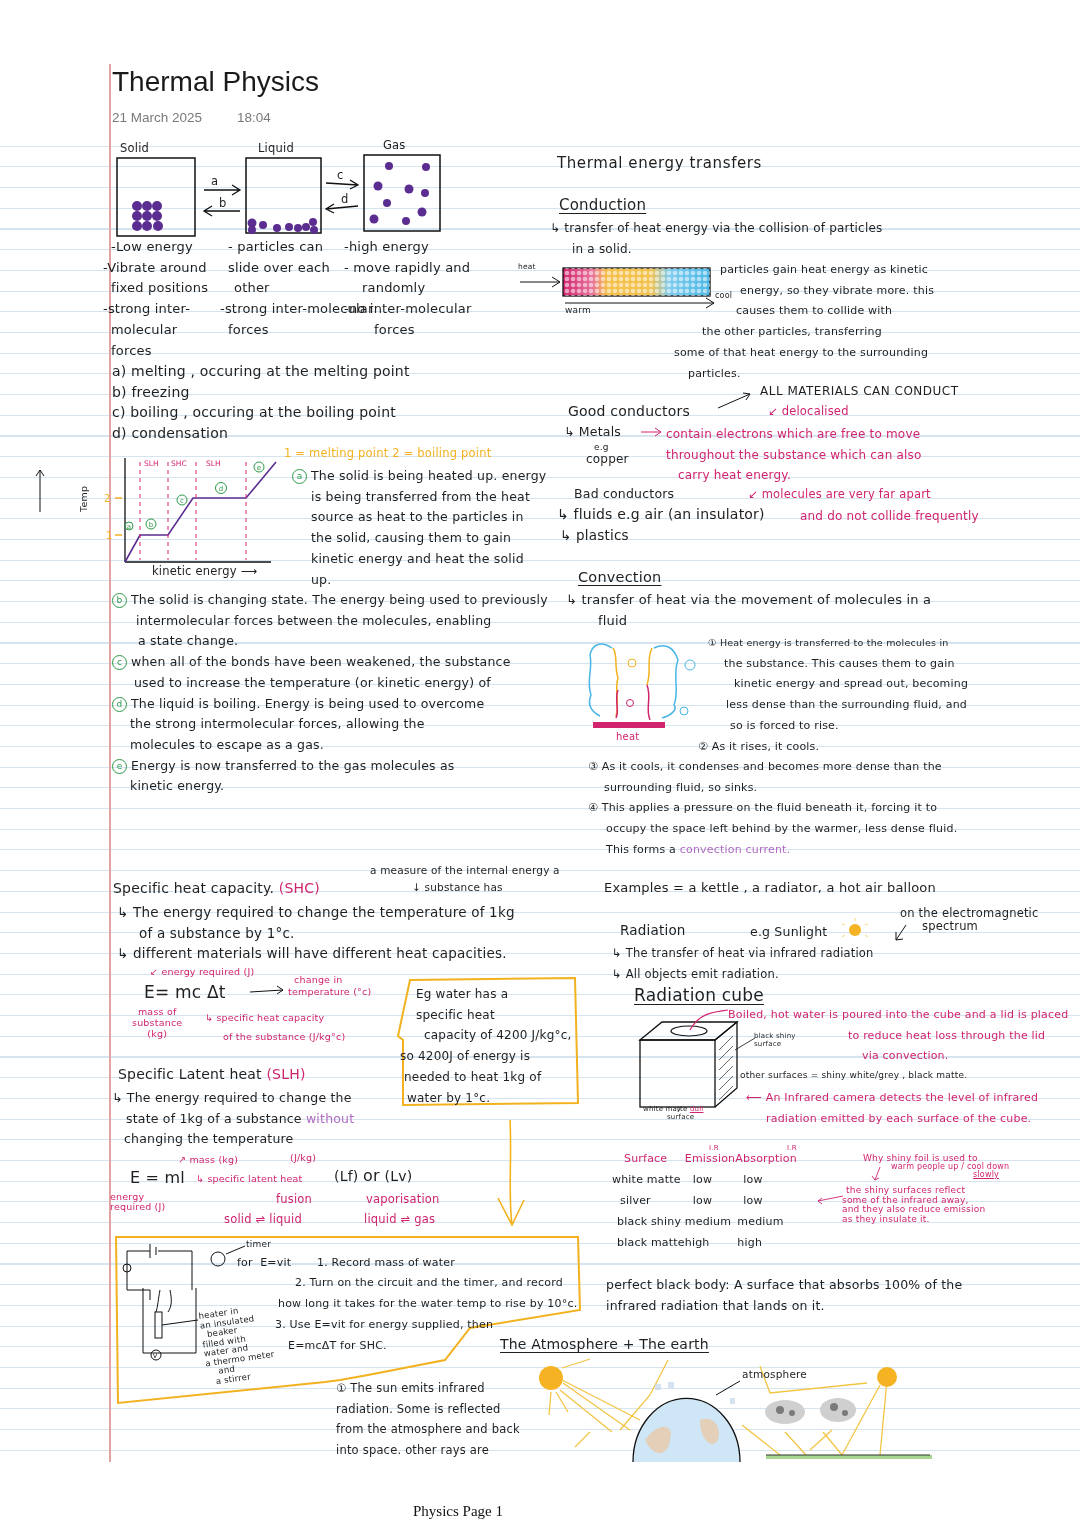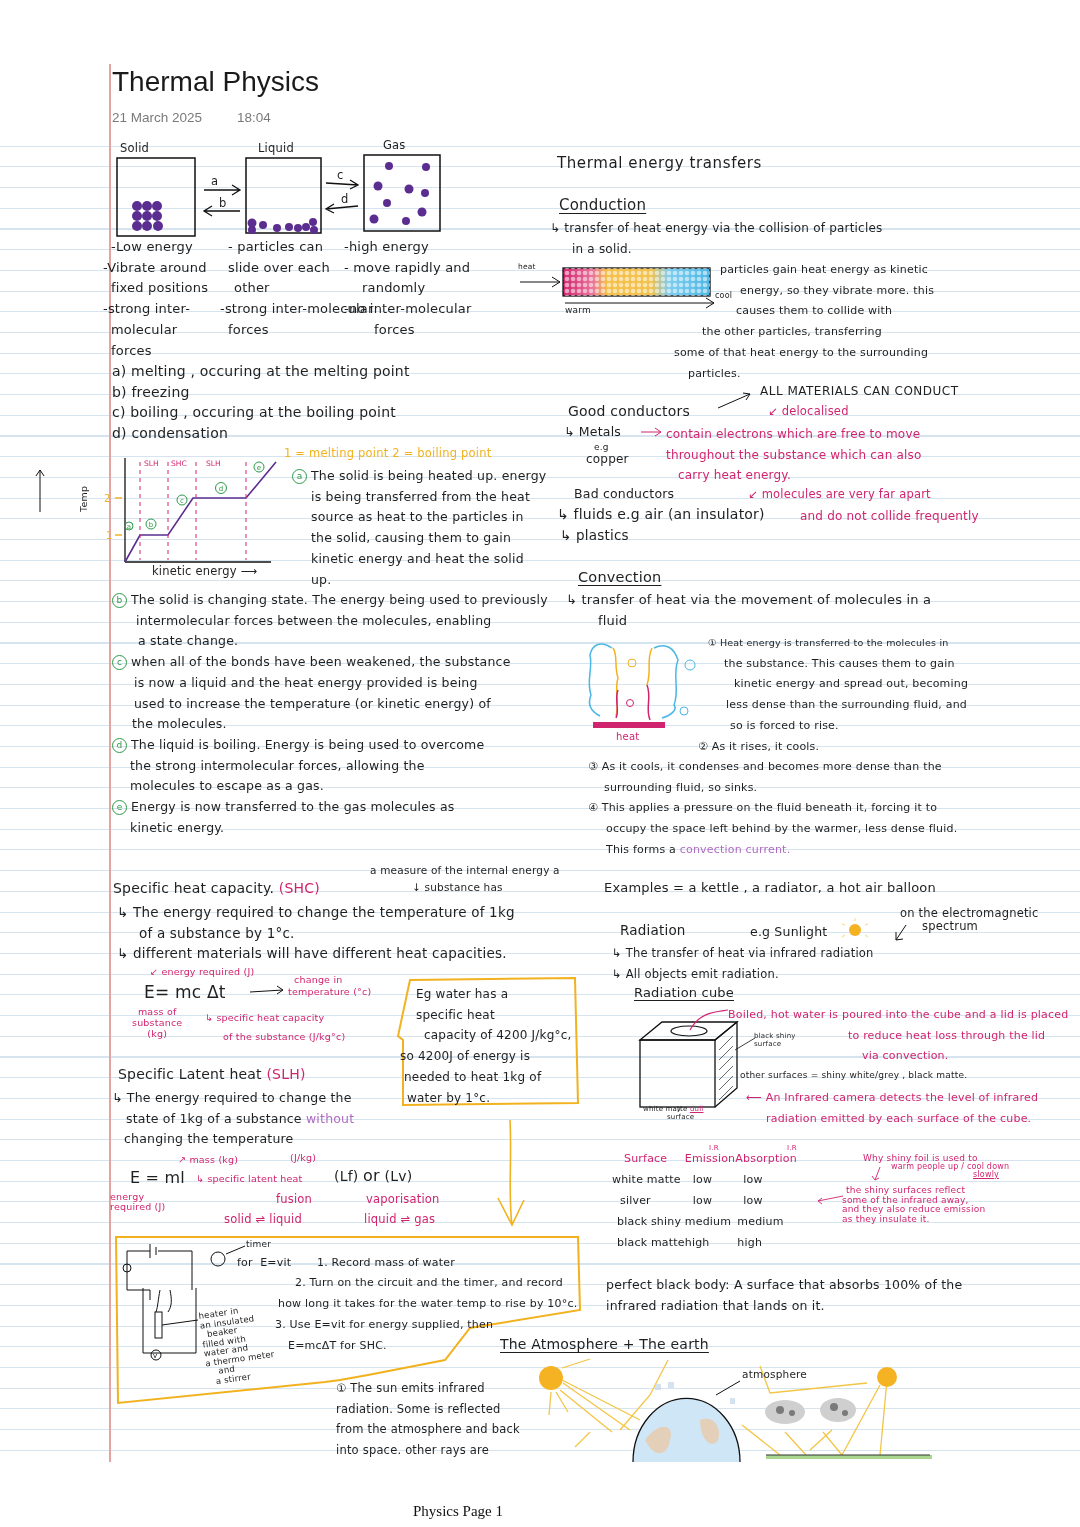--- a/index.html
+++ b/index.html
@@ -160,23 +160,21 @@
   <div style="margin-left:19px">the solid, causing them to gain</div>
   <div style="margin-left:19px">kinetic energy and heat the solid</div>
   <div style="margin-left:19px">up.</div>
 </div>
 
 <div class="abs hw" style="left:112px;top:590px;line-height:20.7px;font-size:12.5px;">
   <div><span class="circ green">b</span><span>The solid is changing state. The energy being used to previously</span></div>
   <div style="margin-left:24px">intermolecular forces between the molecules, enabling</div>
   <div style="margin-left:26px">a state change.</div>
   <div><span class="circ green">c</span><span>when all of the bonds have been weakened, the substance</span></div>
-  <div style="margin-left:22px">is now a liquid and the heat energy provided is being</div>
   <div style="margin-left:22px">used to increase the temperature (or kinetic energy) of</div>
-  <div style="margin-left:20px">the molecules.</div>
   <div><span class="circ green">d</span><span>The liquid is boiling. Energy is being used to overcome</span></div>
   <div style="margin-left:18px">the strong intermolecular forces, allowing the</div>
   <div style="margin-left:18px">molecules to escape as a gas.</div>
   <div><span class="circ green">e</span><span>Energy is now transferred to the gas molecules as</span></div>
   <div style="margin-left:18px">kinetic energy.</div>
 </div>
 
 <div class="abs hw hwxs" style="left:370px;top:864px;font-size:10.5px;">a measure of the internal energy a</div>
 <div class="abs hw hwxs" style="left:412px;top:881px;font-size:10.5px;">↓ <span>substance has</span></div>
 <div class="abs hw" style="left:113px;top:880px;font-size:14px;"><span>Specific heat capacity.</span> <span class="pink">(SHC)</span></div>
@@ -431,21 +429,21 @@
       <line x1="865" y1="925" x2="868" y2="924"></line>
       <line x1="845" y1="935" x2="842" y2="937"></line>
       <line x1="865" y1="935" x2="868" y2="937"></line>
     </g>
   <path d="M906 925 L896 940 M896 932 L896 940 L903 939" stroke="#111" fill="none" stroke-width="1"></path>
 </svg>
 <div class="abs hw" style="left:612px;top:943px;font-size:11.5px;line-height:20.7px;">
   <div>↳ <span>The transfer of heat via infrared radiation</span></div>
   <div>↳ <span>All objects emit radiation.</span></div>
 </div>
-<div class="abs hw u" style="left:634px;top:985px;font-size:13px;">Radiation cube</div>
+<div class="abs hw u" style="left:634px;top:985px;font-size:17px;">Radiation cube</div>
 
 <svg style="left:0;top:0;" width="760" height="1120">
   <path d="M640 1040 L662 1022 L737 1022 L715 1040 Z" fill="none" stroke="#111" stroke-width="1.3"></path>
   <rect x="640" y="1040" width="75" height="67" fill="none" stroke="#111" stroke-width="1.3"></rect>
   <path d="M715 1040 L737 1022 L737 1088 L715 1107" fill="none" stroke="#111" stroke-width="1.3"></path>
   <g stroke="#444" stroke-width="0.8">
       <line x1="719" y1="1050" x2="733" y2="1036"></line>
       <line x1="719" y1="1060" x2="733" y2="1046"></line>
       <line x1="719" y1="1070" x2="733" y2="1056"></line>
       <line x1="719" y1="1080" x2="733" y2="1066"></line>

